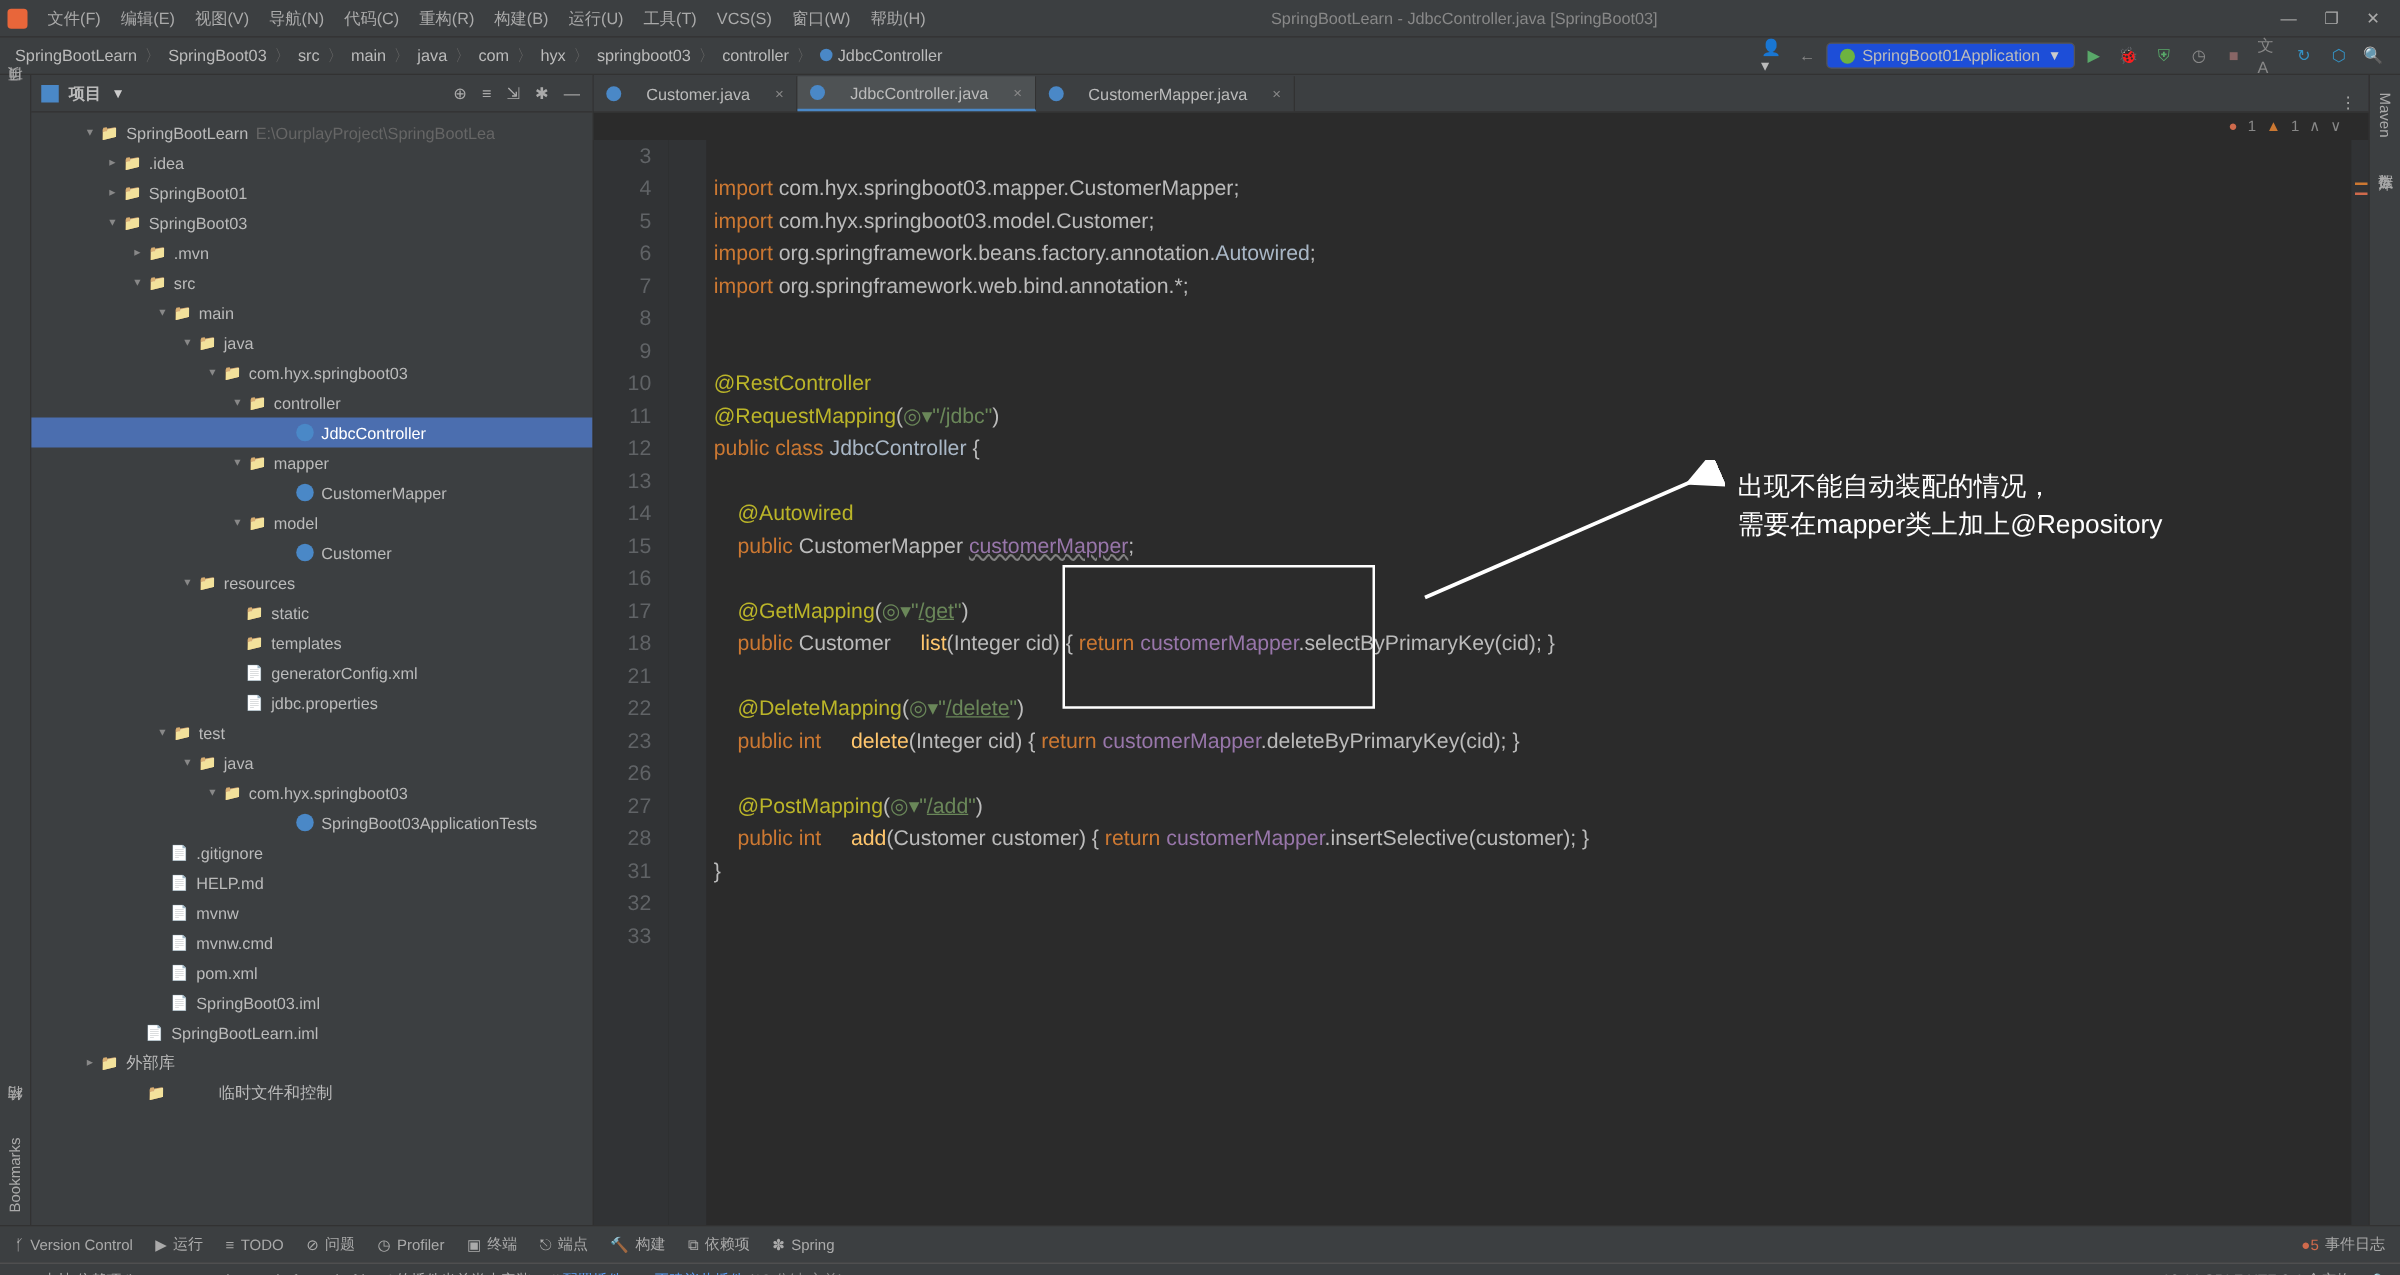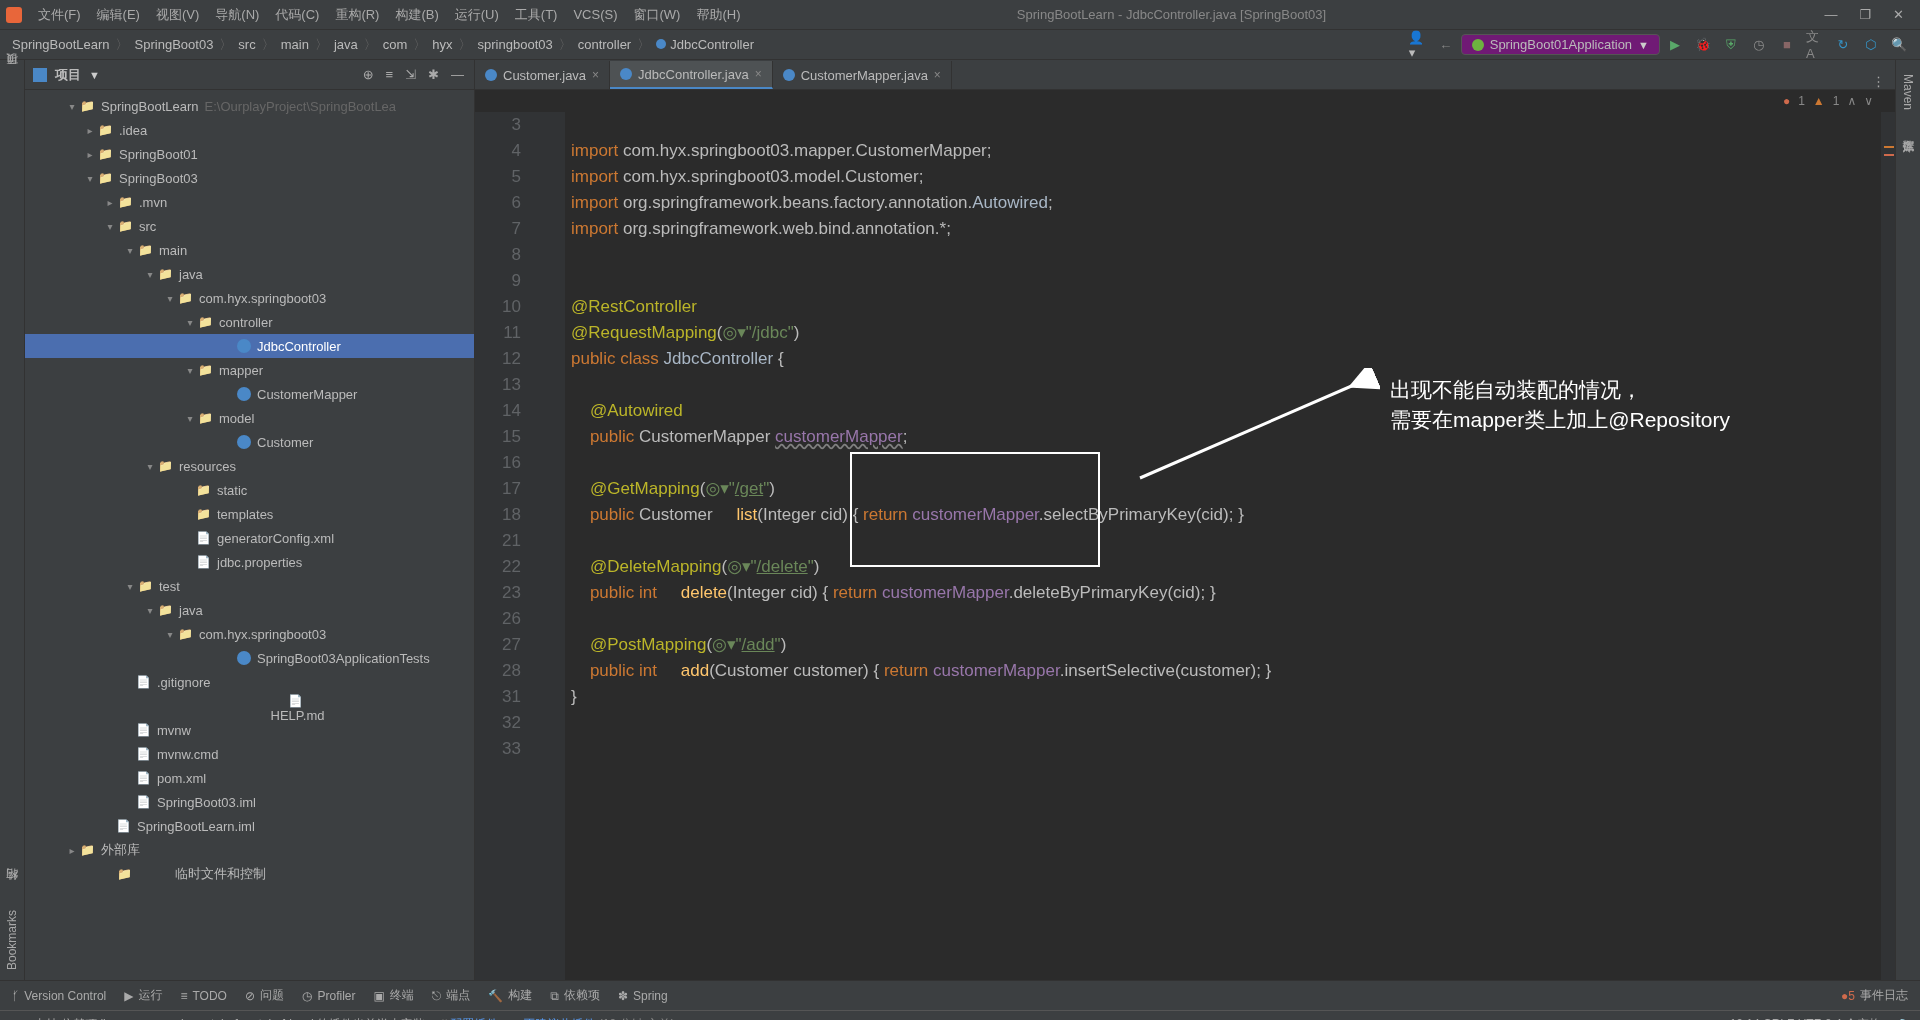--- a/index.html
+++ b/index.html
@@ -7,21 +7,21 @@
 .titlebar { height:30px; background:#3c3f41; display:flex; align-items:center; padding:0 6px; color:#aaa; gap:2px; border-bottom:1px solid #323232; }
 .titlebar .ij-icon { width:16px; height:16px; background:#e8663a; border-radius:3px; margin-right:6px; }
 .titlebar .menu-item { padding:4px 8px; cursor:pointer; }
 .titlebar .win-title { flex:1; text-align:center; padding-right:220px; color:#888; }
 .titlebar .win-btn { padding:4px 10px; cursor:pointer; }
 .toolbar { height:30px; background:#3c3f41; display:flex; align-items:center; padding:0 8px; gap:2px; border-bottom:1px solid #323232; }
 .crumb { color:#bbb; padding:2px 4px; cursor:pointer; }
 .crumb-sep { color:#666; margin:0 2px; }
 .spacer { flex:1; }
 .tool-ico { width:18px; height:18px; display:inline-flex; align-items:center; justify-content:center; margin:0 4px; cursor:pointer; border-radius:3px; }
-.run-cfg { background:#701a75; border:1px solid #555; border-radius:4px; padding:2px 10px; display:flex; align-items:center; gap:6px; cursor:pointer; }
+.run-cfg { background:#1d4ed8; border:1px solid #555; border-radius:4px; padding:2px 10px; display:flex; align-items:center; gap:6px; cursor:pointer; }
 .run-cfg .spring-ico { width:12px; height:12px; background:#6db33f; border-radius:50%; }
 .main { display:flex; height:920px; }
 .left-gutter { width:25px; background:#3c3f41; border-right:1px solid #323232; display:flex; flex-direction:column; align-items:center; padding-top:4px; }
 .left-gutter .vtab { writing-mode:vertical-rl; transform:rotate(180deg); padding:10px 3px; color:#aaa; cursor:pointer; font-size:12px; }
 .right-gutter { width:25px; background:#3c3f41; border-left:1px solid #323232; display:flex; flex-direction:column; align-items:center; padding-top:4px; }
 .right-gutter .vtab { writing-mode:vertical-rl; padding:10px 3px; color:#aaa; cursor:pointer; font-size:12px; }
 .sidebar { width:450px; background:#3c3f41; border-right:1px solid #323232; display:flex; flex-direction:column; }
 .sidebar-header { height:30px; display:flex; align-items:center; padding:0 8px; gap:8px; border-bottom:1px solid #323232; }
 .sidebar-header .title { color:#bbb; font-weight:bold; }
 .sidebar-header .spacer { flex:1; }
@@ -33,21 +33,21 @@
 .tree-row .ico { width:18px; height:16px; display:inline-flex; align-items:center; justify-content:center; margin-right:4px; }
 .tree-row .label { color:#bbb; }
 .tree-row.selected .label { color:#fff; }
 .tree-row .hint { color:#666; margin-left:6px; }
 .ico.folder::before { content:"📁"; font-size:12px; filter:grayscale(0.4); }
 .ico.class::before { content:""; display:inline-block; width:14px; height:14px; background:#4a88c7; border-radius:50%; }
 .ico.yml::before { content:""; display:inline-block; width:12px; height:12px; background:#c75450; transform:rotate(45deg); }
 .ico.file::before { content:"📄"; font-size:12px; filter:grayscale(0.7); }
 .editor-area { flex:1; display:flex; flex-direction:column; background:#2b2b2b; }
 .tabs { height:30px; background:#3c3f41; display:flex; align-items:flex-end; border-bottom:1px solid #323232; }
-.tab { height:28px; padding:0 10px; display:flex; align-items:center; gap:6px; cursor:pointer; border-right:1px solid #323232; color:#bbb; background:#3c3f41; }
+.tab { height:28px; padding:0 10px; display:flex; align-items:center; gap:20px; cursor:pointer; border-right:1px solid #323232; color:#bbb; background:#3c3f41; }
 .tab.active { background:#4e5254; border-bottom:2px solid #4a88c7; }
 .tab .c-ico { width:12px; height:12px; background:#4a88c7; border-radius:50%; }
 .tab .close { color:#888; font-size:12px; }
 .editor-status { height:22px; display:flex; justify-content:flex-end; align-items:center; gap:8px; padding-right:22px; color:#888; font-size:12px; }
 .editor-status .err { color:#cf6a4c; }
 .editor-status .warn { color:#cc7832; }
 .editor-body { flex:1; display:flex; position:relative; font-family:Consolas,monospace; font-size:17px; line-height:26px; }
 .gutter-ln { width:60px; text-align:right; padding-right:14px; color:#606366; user-select:none; background:#313335; }
 .gutter-icons { width:30px; background:#313335; }
 .code { flex:1; padding-left:6px; white-space:pre; position:relative; }
@@ -243,21 +243,21 @@
         <div class="tree-row" style="padding-left: 196px;">
           <span class="arrow"></span>
           <span class="ico class"></span>
           <span class="label">SpringBoot03ApplicationTests</span>
         </div>
         <div class="tree-row" style="padding-left: 96px;">
           <span class="arrow"></span>
           <span class="ico file"></span>
           <span class="label">.gitignore</span>
         </div>
-        <div class="tree-row" style="padding-left: 96px; flex-direction: column;">
+        <div class="tree-row" style="padding-left: 96px;">
           <span class="arrow"></span>
           <span class="ico file"></span>
           <span class="label">HELP.md</span>
         </div>
         <div class="tree-row" style="padding-left: 96px;">
           <span class="arrow"></span>
           <span class="ico file"></span>
           <span class="label">mvnw</span>
         </div>
         <div class="tree-row" style="padding-left: 96px;">

